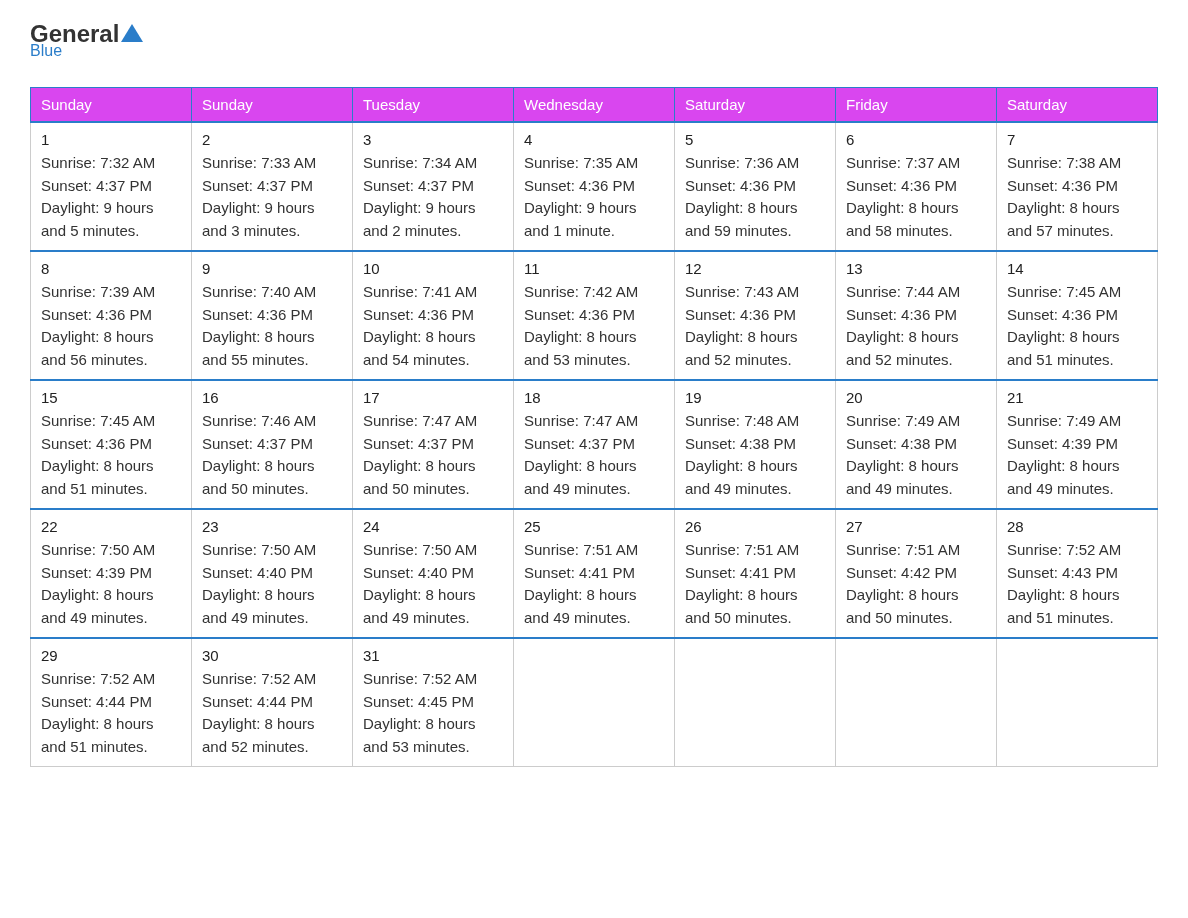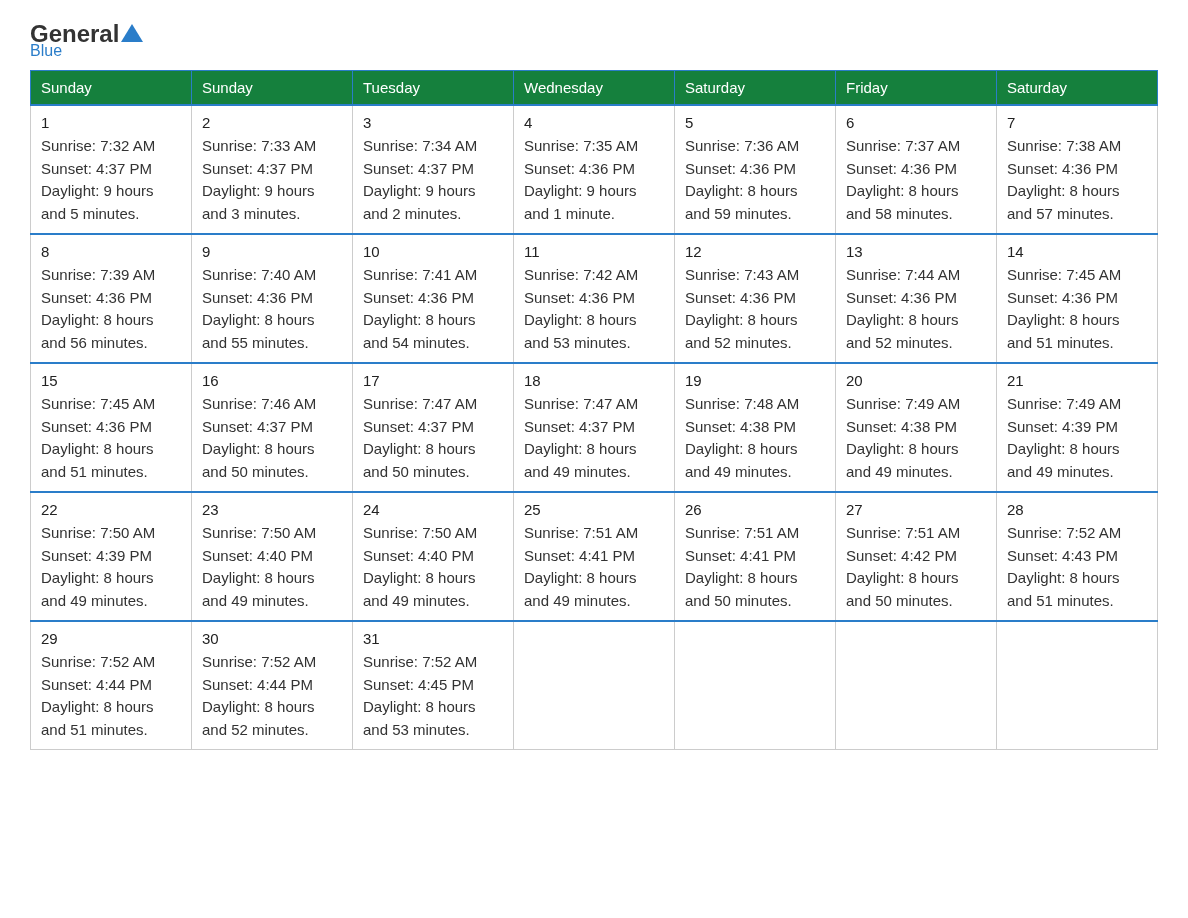--- a/index.html
+++ b/index.html
@@ -7,21 +7,21 @@
       font-family: Arial, sans-serif;
       background: #fff;
       padding: 20px 30px;
       width: 1188px;
       min-height: 918px;
     }
     .header-row {
       display: flex;
       align-items: center;
       justify-content: space-between;
-      margin-bottom: 10px;
+      margin-bottom: 27px;
     }
     .logo {
       display: flex;
       flex-direction: column;
       align-items: flex-start;
     }
     .title-block {
       text-align: right;
     }
     .month-title {
@@ -34,21 +34,21 @@
       font-size: 20px;
       color: #444;
       margin-top: 4px;
     }
     .calendar {
       width: 100%;
       border-collapse: collapse;
       margin-top: 10px;
     }
     .calendar th {
-      background-color: #15803d;
+      background-color: #d946ef;
       color: #fff;
       padding: 8px 10px;
       font-size: 15px;
       font-weight: normal;
       text-align: left;
       border: 1px solid #2a7dc9;
     }
     .calendar td {
       vertical-align: top;
       padding: 8px 10px;

